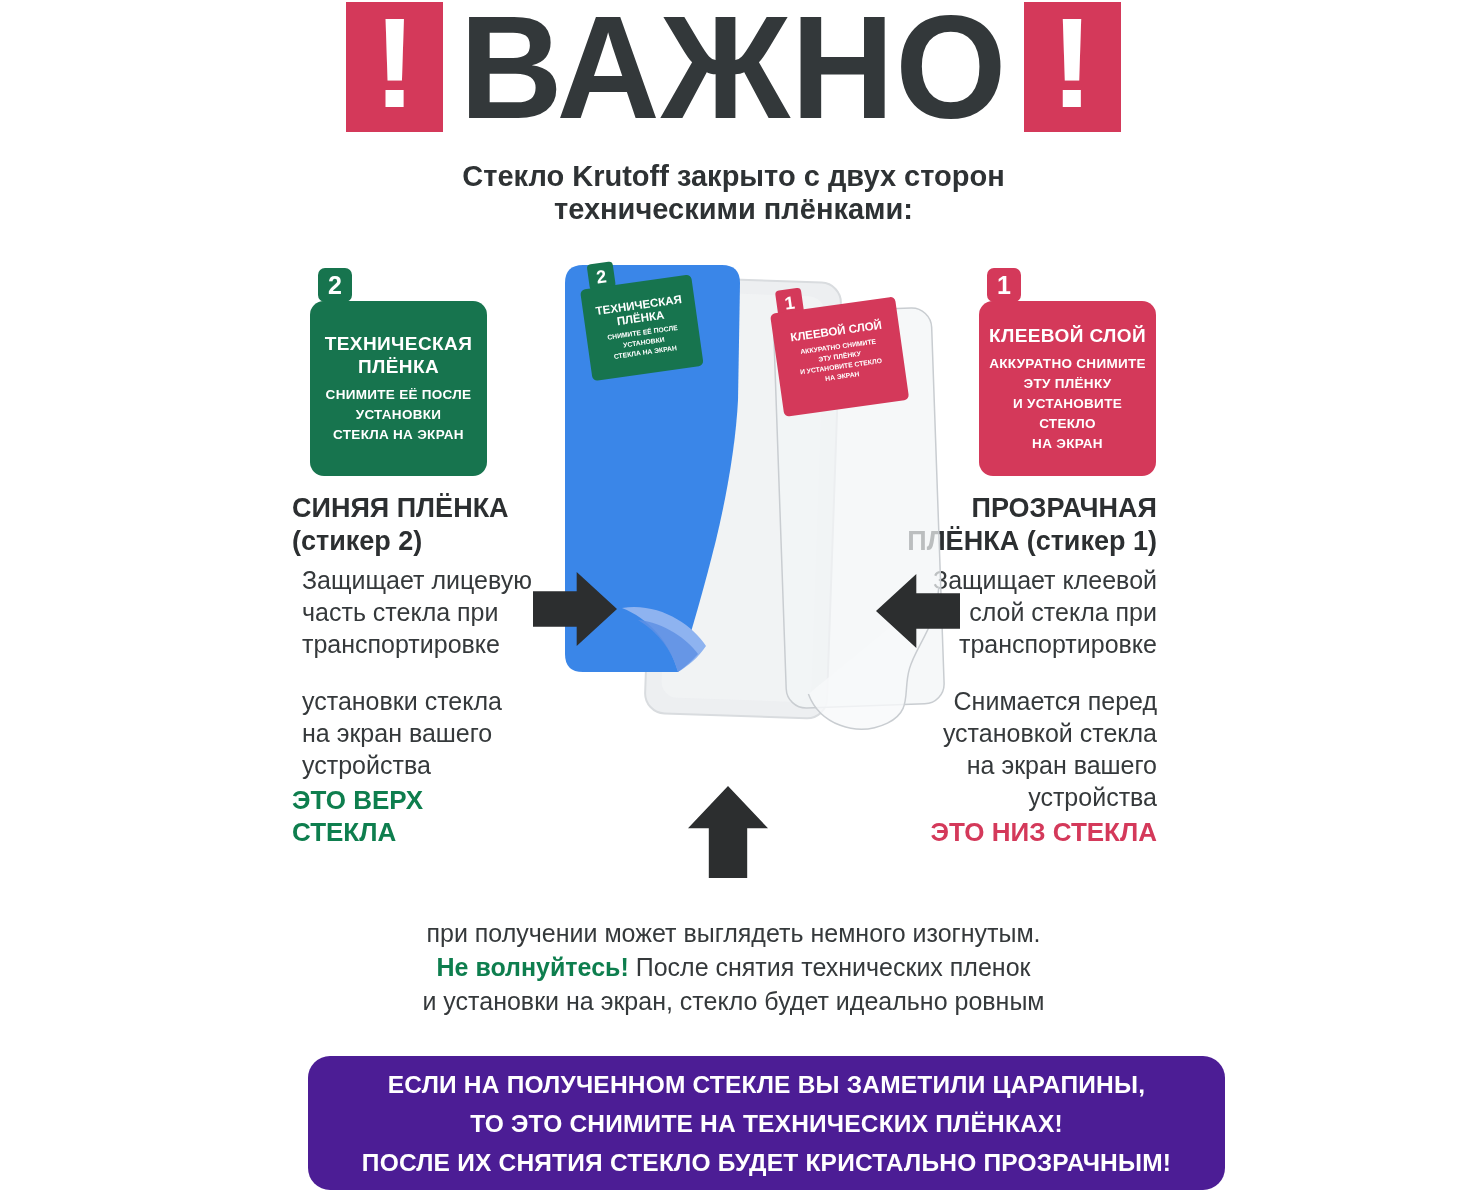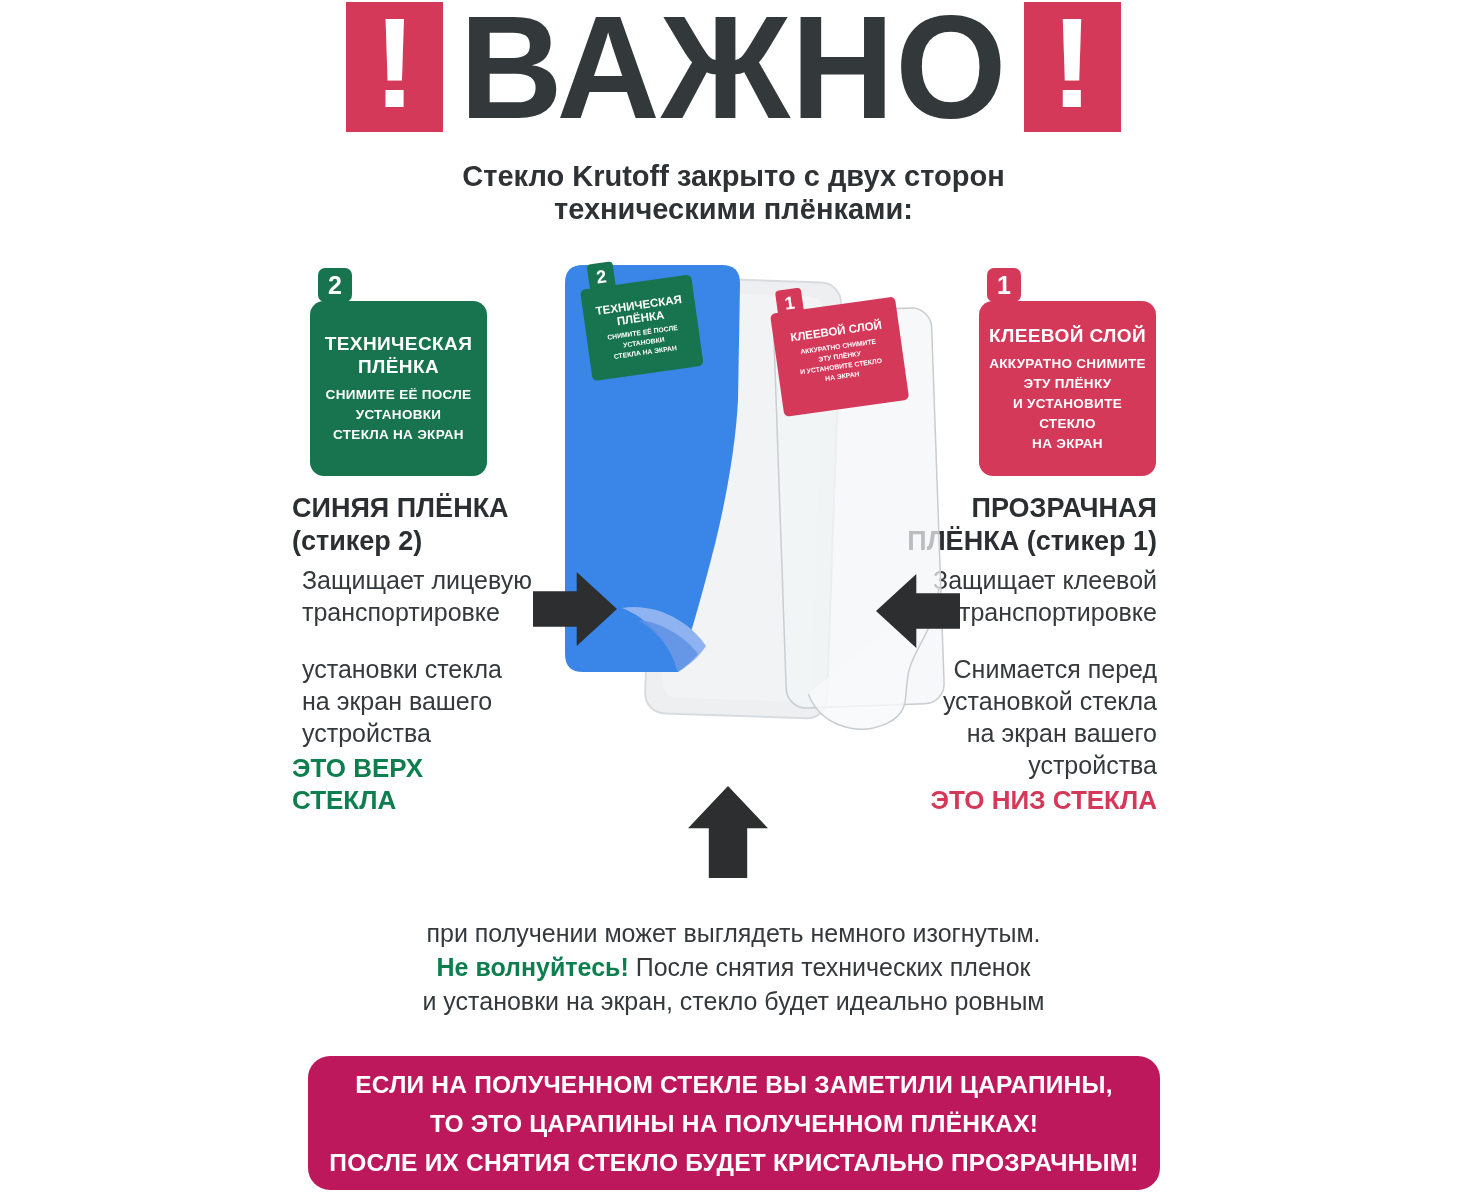--- a/index.html
+++ b/index.html
@@ -50,22 +50,22 @@
   
   .illus{position:absolute;left:530px;top:250px;width:430px;height:640px;z-index:2;}
   .illus text{font-family:"Liberation Sans",sans-serif;fill:#ffffff;font-weight:bold;
               text-anchor:middle;}
   
   .glass-h{position:absolute;top:882px;width:100%;text-align:center;
            font-size:28px;font-weight:bold;color:#2c2f31;}
   .glass-p{position:absolute;top:916px;width:100%;text-align:center;
            font-size:25px;line-height:34px;color:#35393b;}
   .glass-p .inline-hl{color:#0e7e4e;font-weight:bold;margin-top:24px;}
-  .banner{position:absolute;left:308px;top:1056px;width:852px;height:134px;
-          background:#be185d;border-radius:22px;color:#ffffff;z-index:1;
+  .banner{position:absolute;left:308px;top:1056px;width:917px;height:134px;
+          background:#4c1d95;border-radius:22px;color:#ffffff;z-index:1;
           display:flex;flex-direction:column;justify-content:center;text-align:center;
           font-weight:bold;font-size:24.5px;line-height:39px;letter-spacing:.2px;}
 </style>
 </head>
 <body>
 
 <div class="page">
 
   <div class="header">
     <div class="excl">!</div>
@@ -149,37 +149,39 @@
   <div class="arrow arrow-left"></div>
   <div class="arrow arrow-up"></div>
 
   <div class="col col-left">
     <h3>
       <div>СИНЯЯ ПЛЁНКА</div>
       <div>(стикер 2)</div>
     </h3>
     <div class="bodytxt">
       <div>Защищает лицевую</div>
+      <div>часть стекла при</div>
       <div>транспортировке</div>
     </div>
     <div class="bodytxt bodytxt2">
       <div>установки стекла</div>
       <div>на экран вашего</div>
       <div>устройства</div>
     </div>
     <div class="hl hl-green">ЭТО ВЕРХ СТЕКЛА</div>
   </div>
 
   <div class="col col-right">
     <h3>
       <div>ПРОЗРАЧНАЯ</div>
       <div>ПЛЁНКА (стикер 1)</div>
     </h3>
     <div class="bodytxt">
       <div>Защищает клеевой</div>
+      <div>слой стекла при</div>
       <div>транспортировке</div>
     </div>
     <div class="bodytxt bodytxt2">
       <div>Снимается перед</div>
       <div>установкой стекла</div>
       <div>на экран вашего</div>
       <div>устройства</div>
     </div>
     <div class="hl hl-red">ЭТО НИЗ СТЕКЛА</div>
   </div>
@@ -187,17 +189,17 @@
   <div class="glass-p">
     <div>при получении может выглядеть немного изогнутым.</div>
     <div>
       <span class="inline-hl">Не волнуйтесь!</span><span> После снятия технических пленок</span>
     </div>
     <div>и установки на экран, стекло будет идеально ровным</div>
   </div>
 
   <div class="banner">
     <div>ЕСЛИ НА ПОЛУЧЕННОМ СТЕКЛЕ ВЫ ЗАМЕТИЛИ ЦАРАПИНЫ,</div>
-    <div>ТО ЭТО ЦАРАПИНЫ НА ПОЛУЧЕННОМ ПЛЁНКАХ!</div>
+    <div>ТО ЭТО СНИМИТЕ НА ТЕХНИЧЕСКИХ ПЛЁНКАХ!</div>
     <div>ПОСЛЕ ИХ СНЯТИЯ СТЕКЛО БУДЕТ КРИСТАЛЬНО ПРОЗРАЧНЫМ!</div>
   </div>
 
 </div>
 
 </body></html>

